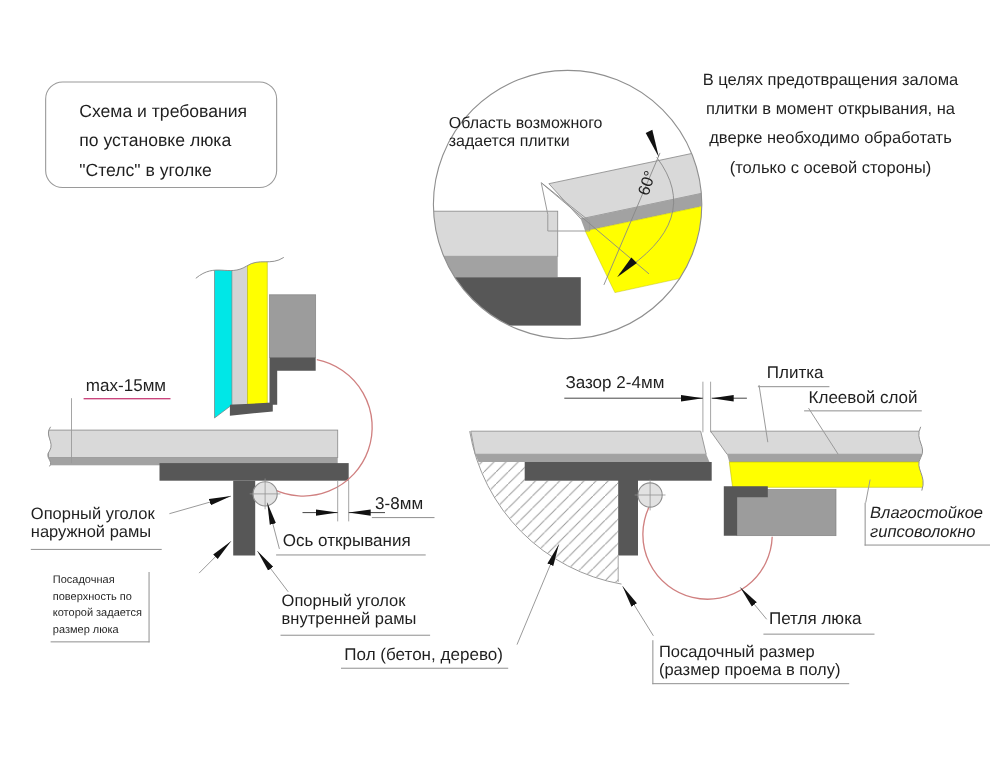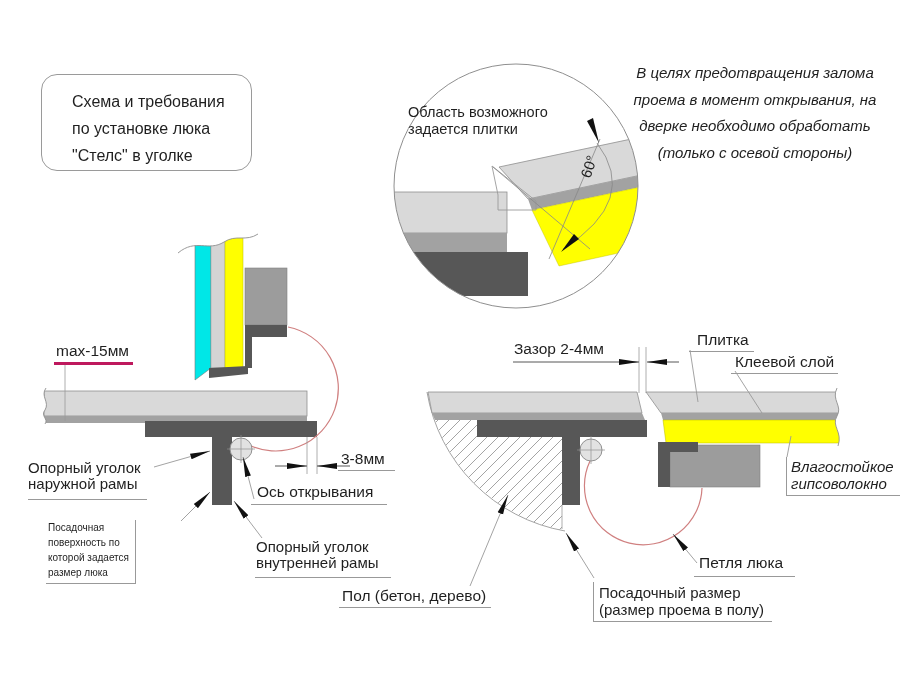--- a/index.html
+++ b/index.html
@@ -3,34 +3,34 @@
 <meta charset="utf-8">
 <style>
   html,body{margin:0;padding:0;background:#fff;}
   #page{position:relative;width:900px;height:700px;background:#fff;overflow:hidden;
         font-family:"Liberation Sans",sans-serif;color:var(--text,#1f1f1f);}
   #drawing{position:absolute;left:0;top:0;}
   .lbl{position:absolute;font-size:15.5px;line-height:18px;white-space:nowrap;}
   .lbl .ln{display:block;}
   #title-box{left:15px;top:74px;width:179px;height:82px;border:1.5px solid #9a9a9a;
              border-radius:16px;padding:13px 0 0 30px;font-size:16px;line-height:27px;margin-left:26px;}
-  #note{left:618px;top:60px;width:274px;text-align:center;font-size:15px;line-height:26.5px;white-space:nowrap;font-style:italic;}
+  #note{left:618px;top:60px;width:274px;text-align:center;font-size:15px;line-height:26.5px;white-space:nowrap;}
   #contact-label{left:408px;top:104px;width:190px;text-align:left;font-size:14.5px;line-height:16.5px;}
   #angle-label{left:568px;top:157px;width:44px;height:20px;text-align:center;font-size:15px;
                transform:rotate(-72deg);}
-  #max15-label{left:54px;top:342px;border-bottom:3px solid #be185d;padding:0 4px 2px 2px;text-align:right;}
+  #max15-label{left:76px;top:342px;border-bottom:1px solid #be185d;padding:0 4px 2px 2px;text-align:right;}
   #outer-label{left:28px;top:460px;font-size:15px;line-height:16px;border-bottom:1px solid #999;
                padding:0 6px 7px 0;}
   #seat-label{left:46px;top:520px;font-size:10px;line-height:15px;border-bottom:1px solid #999;
               border-right:1px solid #999;padding:0 6px 3px 2px;}
   #axis-label{left:251px;top:483px;border-bottom:1px solid #999;padding:0 14px 3px 6px;}
   #dim38-label{left:338px;top:450px;border-bottom:1px solid #999;padding:0 10px 2px 3px;}
   #inner-label{left:255px;top:539px;font-size:15px;line-height:16px;border-bottom:1px solid #999;
                padding:0 12px 6px 1px;}
-  #floor-label{left:310px;top:587px;border-bottom:1px solid #999;padding:0 5px 2px 3px;margin-left:29px;}
+  #floor-label{left:310px;top:587px;border-bottom:1px solid #999;padding:0 5px 2px 3px;}
   #gapdim-label{left:514px;top:340px;}
   #tile-label{left:689px;top:331px;border-bottom:1px solid #999;padding:0 5px 2px 8px;}
   #glue-label{left:731px;top:353px;border-bottom:1px solid #999;padding:0 4px 2px 4px;}
   #gypsum-label{left:786px;top:457px;font-size:15px;line-height:16.5px;border-left:1px solid #999;
                 border-bottom:1px solid #999;padding:2px 6px 3px 4px;font-style:italic;}
   #hinge-label{left:694px;top:544px;border-bottom:1px solid #999;padding:0 12px 4px 5px;margin-top:10px;}
   #seatsize-label{left:593px;top:582px;font-size:15px;line-height:17px;border-left:1px solid #999;
                   border-bottom:1px solid #999;padding:2px 8px 3px 5px;}
 </style>
 </head>
@@ -143,21 +143,21 @@
   </svg>
 
   <div class="lbl" id="title-box">
     <span class="ln">Схема и требования</span>
     <span class="ln">по установке люка</span>
     <span class="ln">"Стелс" в уголке</span>
   </div>
 
   <div class="lbl" id="note">
     <span class="ln">В целях предотвращения залома</span>
-    <span class="ln">проема в момент открывания, на</span>
+    <span class="ln">плитки в момент открывания, на</span>
     <span class="ln">дверке необходимо обработать</span>
     <span class="ln">(только с осевой стороны)</span>
   </div>
 
   <div class="lbl" id="contact-label">
     <span class="ln">Область возможного</span>
     <span class="ln">задается плитки</span>
   </div>
   <div class="lbl" id="angle-label">60°</div>
 

